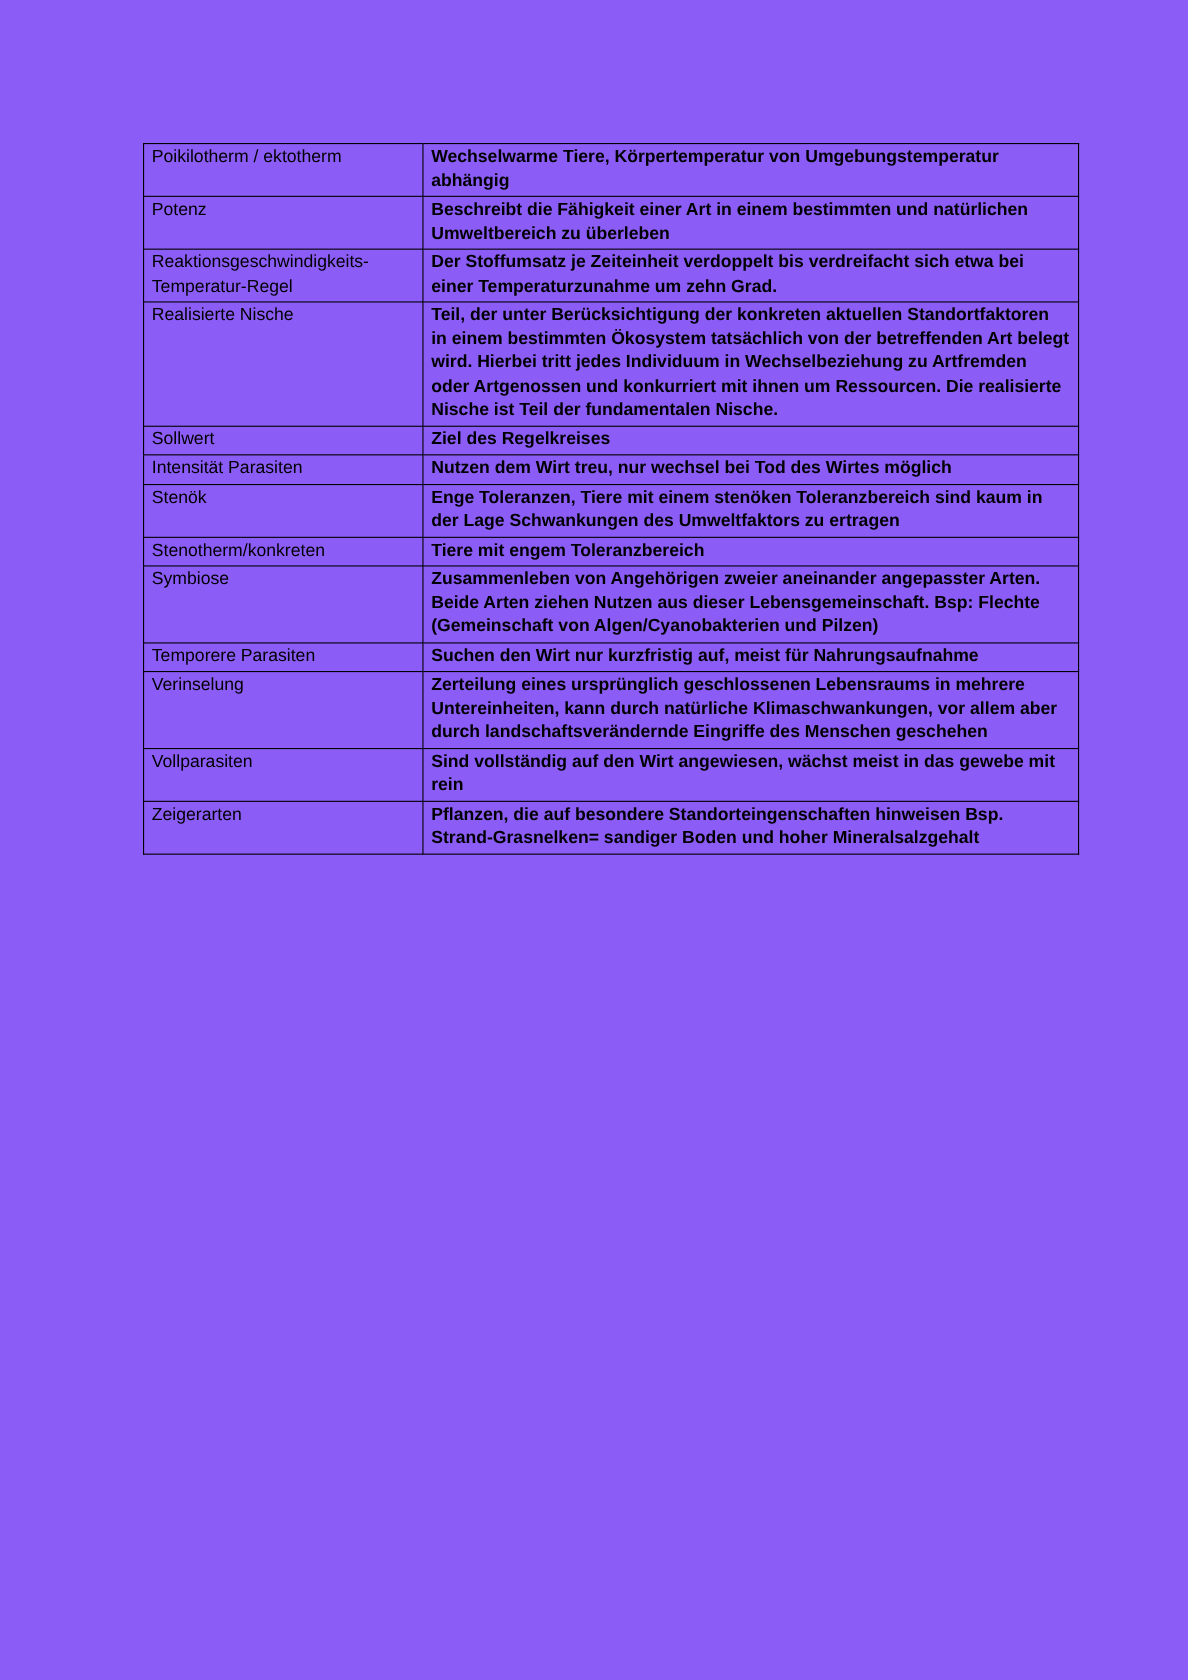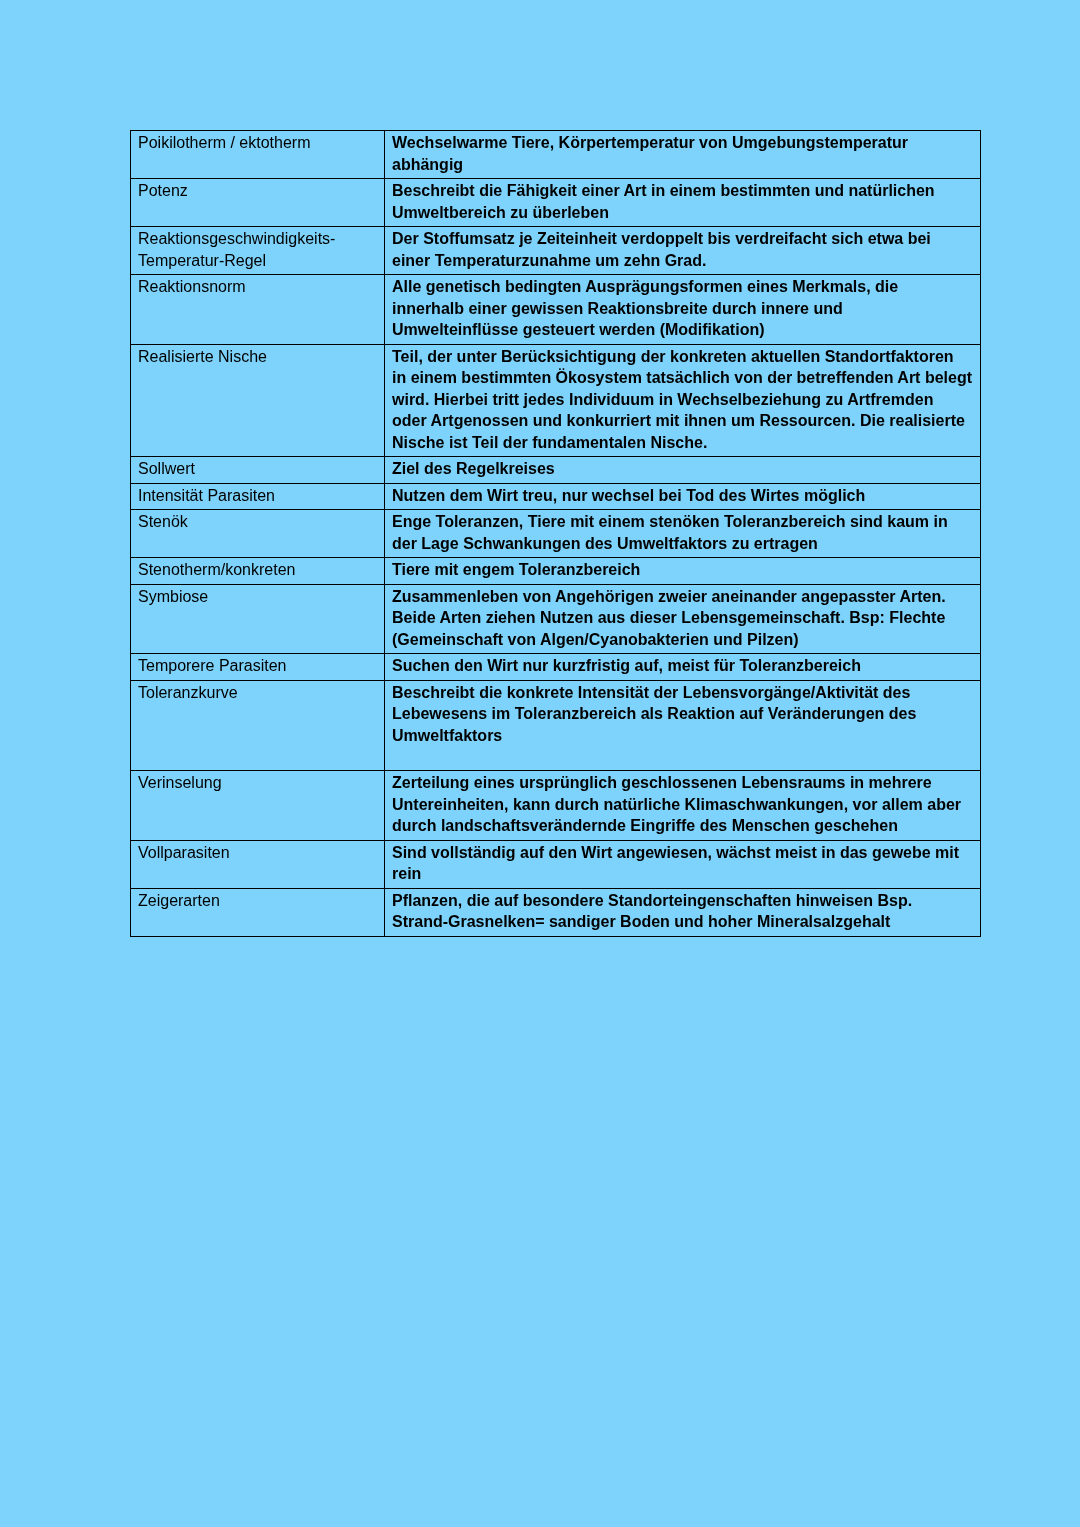--- a/index.html
+++ b/index.html
@@ -10,21 +10,21 @@
   body {
     width: 1080px;
     height: 1527px;
     position: relative;
     font-family: "Liberation Sans", sans-serif;
     color: #000000;
   }
   .page {
     position: absolute;
     inset: 0;
-    background: #7dd3fc;
+    background: #8b5cf6;
   }
   table.glossary {
     position: absolute;
     left: 130px;
     top: 130px;
     width: 850px;
     border-collapse: collapse;
     table-layout: fixed;
     font-size: 16px;
     line-height: 21.5px;
@@ -58,24 +58,20 @@
         </tr>
         <tr>
           <td class="term">Potenz</td>
           <td class="definition">Beschreibt die Fähigkeit einer Art in einem bestimmten und natürlichen Umweltbereich zu überleben</td>
         </tr>
         <tr>
           <td class="term">Reaktionsgeschwindigkeits-Temperatur-Regel</td>
           <td class="definition">Der Stoffumsatz je Zeiteinheit verdoppelt bis verdreifacht sich etwa bei einer Temperaturzunahme um zehn Grad.</td>
         </tr>
         <tr>
-          <td class="term">Reaktionsnorm</td>
-          <td class="definition">Alle genetisch bedingten Ausprägungsformen eines Merkmals, die innerhalb einer gewissen Reaktionsbreite durch innere und Umwelteinflüsse gesteuert werden (Modifikation)</td>
-        </tr>
-        <tr>
           <td class="term">Realisierte Nische</td>
           <td class="definition">Teil, der unter Berücksichtigung der konkreten aktuellen Standortfaktoren in einem bestimmten Ökosystem tatsächlich von der betreffenden Art belegt wird. Hierbei tritt jedes Individuum in Wechselbeziehung zu Artfremden oder Artgenossen und konkurriert mit ihnen um Ressourcen. Die realisierte Nische ist Teil der fundamentalen Nische.</td>
         </tr>
         <tr>
           <td class="term">Sollwert</td>
           <td class="definition">Ziel des Regelkreises</td>
         </tr>
         <tr>
           <td class="term">Intensität Parasiten</td>
           <td class="definition">Nutzen dem Wirt treu, nur wechsel bei Tod des Wirtes möglich</td>
@@ -87,25 +83,21 @@
         <tr>
           <td class="term">Stenotherm/konkreten</td>
           <td class="definition">Tiere mit engem Toleranzbereich</td>
         </tr>
         <tr>
           <td class="term">Symbiose</td>
           <td class="definition">Zusammenleben von Angehörigen zweier aneinander angepasster Arten. Beide Arten ziehen Nutzen aus dieser Lebensgemeinschaft. Bsp: Flechte (Gemeinschaft von Algen/Cyanobakterien und Pilzen)</td>
         </tr>
         <tr>
           <td class="term">Temporere Parasiten</td>
-          <td class="definition">Suchen den Wirt nur kurzfristig auf, meist für Toleranzbereich</td>
-        </tr>
-        <tr class="tall">
-          <td class="term">Toleranzkurve</td>
-          <td class="definition">Beschreibt die konkrete Intensität der Lebensvorgänge/Aktivität des Lebewesens im Toleranzbereich als Reaktion auf Veränderungen des Umweltfaktors</td>
+          <td class="definition">Suchen den Wirt nur kurzfristig auf, meist für Nahrungsaufnahme</td>
         </tr>
         <tr>
           <td class="term">Verinselung</td>
           <td class="definition">Zerteilung eines ursprünglich geschlossenen Lebensraums in mehrere Untereinheiten, kann durch natürliche Klimaschwankungen, vor allem aber durch landschaftsverändernde Eingriffe des Menschen geschehen</td>
         </tr>
         <tr>
           <td class="term">Vollparasiten</td>
           <td class="definition">Sind vollständig auf den Wirt angewiesen, wächst meist in das gewebe mit rein</td>
         </tr>
         <tr>

